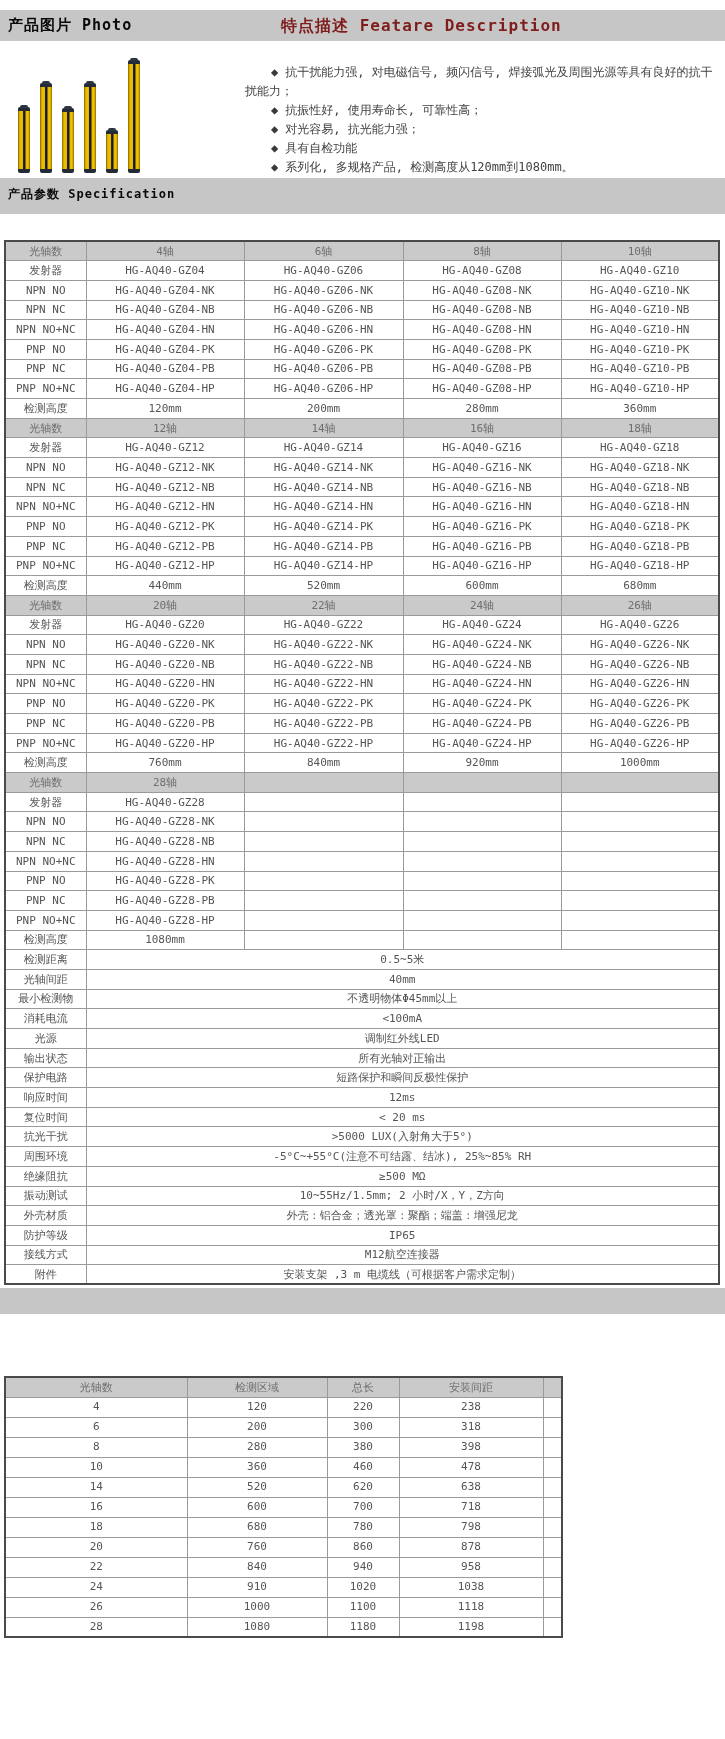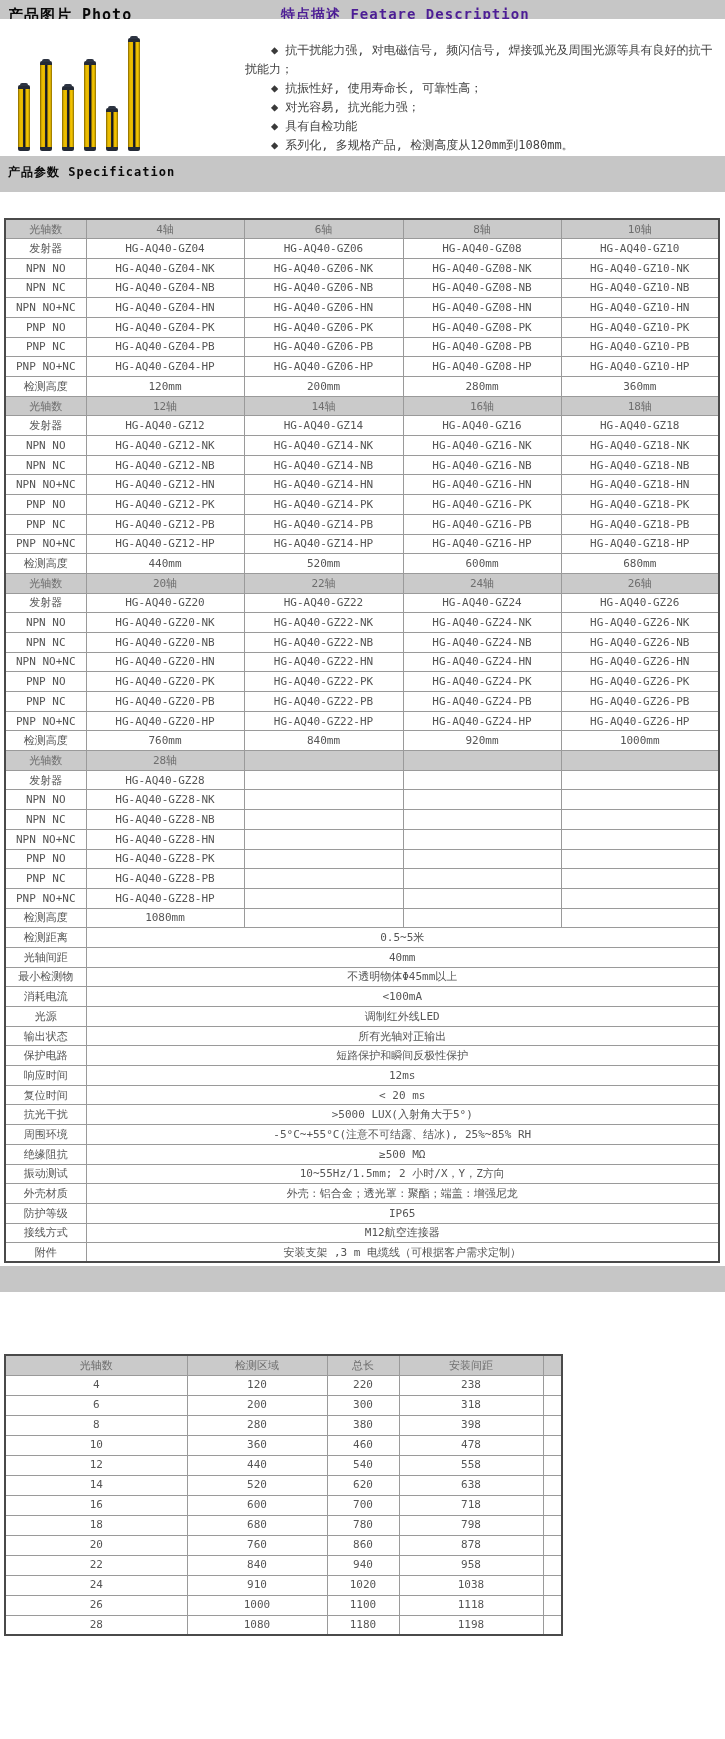--- a/index.html
+++ b/index.html
@@ -11,28 +11,28 @@
     color: #4d4d4d;
   }
   .page { width: 725px; position: relative; background: #fff; }
 
   
   .bar {
     background: #c6c6c6;
     position: relative;
     width: 725px;
   }
-  .top-bar { height: 19px; }
+  .top-bar { height: 31px; margin-top: 10px; }
   .top-bar .bar-left {
     position: absolute; left: 8px; top: 6px;
     font-weight: bold; font-size: 15px; color: #0a0a0a; letter-spacing: 1px;
   }
   .top-bar .bar-right {
     position: absolute; left: 281px; top: 6px;
-    font-weight: bold; font-size: 14px; color: #4c1d95; letter-spacing: 1px;
+    font-weight: bold; font-size: 16px; color: #7f1d1d; letter-spacing: 1px;
   }
   .spec-bar { height: 36px; }
   .spec-bar span {
     position: absolute; left: 8px; top: 8px;
     font-weight: bold; font-size: 12px; color: #0a0a0a; letter-spacing: 1px;
   }
 
   
   .intro { height: 137px; position: relative; background: #fff; }
   .photo {
@@ -497,27 +497,20 @@
           <td></td>
         </tr>
         <tr>
           <td>10</td>
           <td>360</td>
           <td>460</td>
           <td>478</td>
           <td></td>
         </tr>
         <tr>
-          <td>12</td>
-          <td>440</td>
-          <td>540</td>
-          <td>558</td>
-          <td></td>
-        </tr>
-        <tr>
           <td>14</td>
           <td>520</td>
           <td>620</td>
           <td>638</td>
           <td></td>
         </tr>
         <tr>
           <td>16</td>
           <td>600</td>
           <td>700</td>

